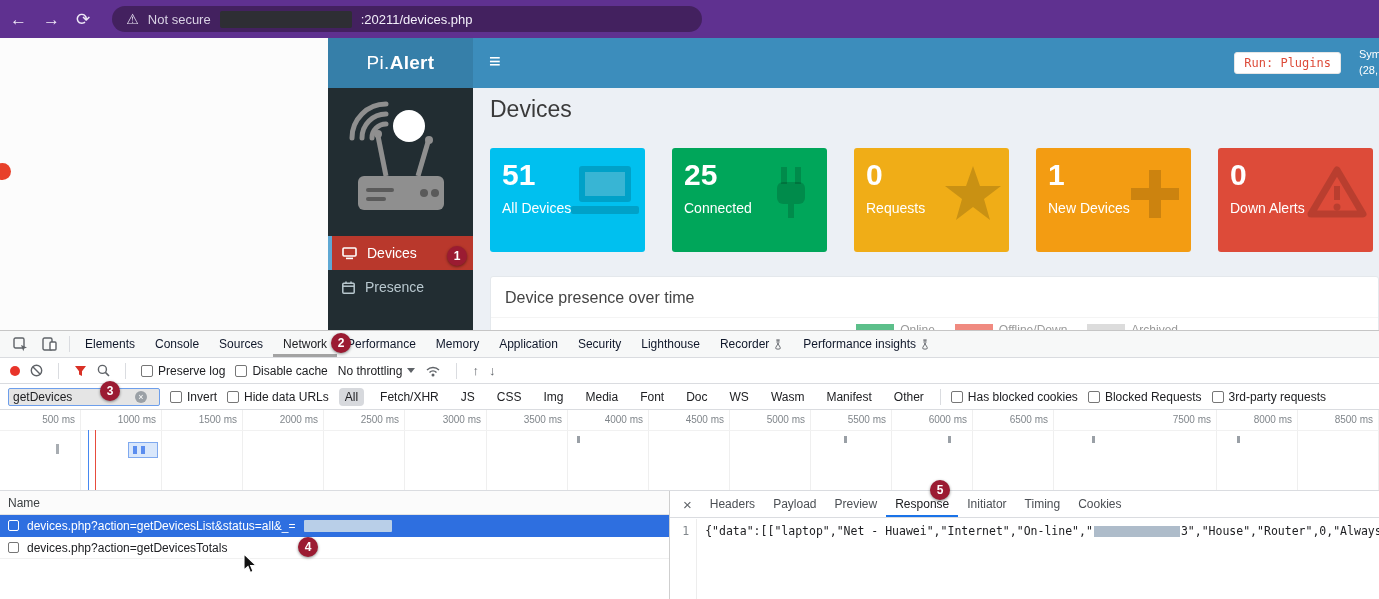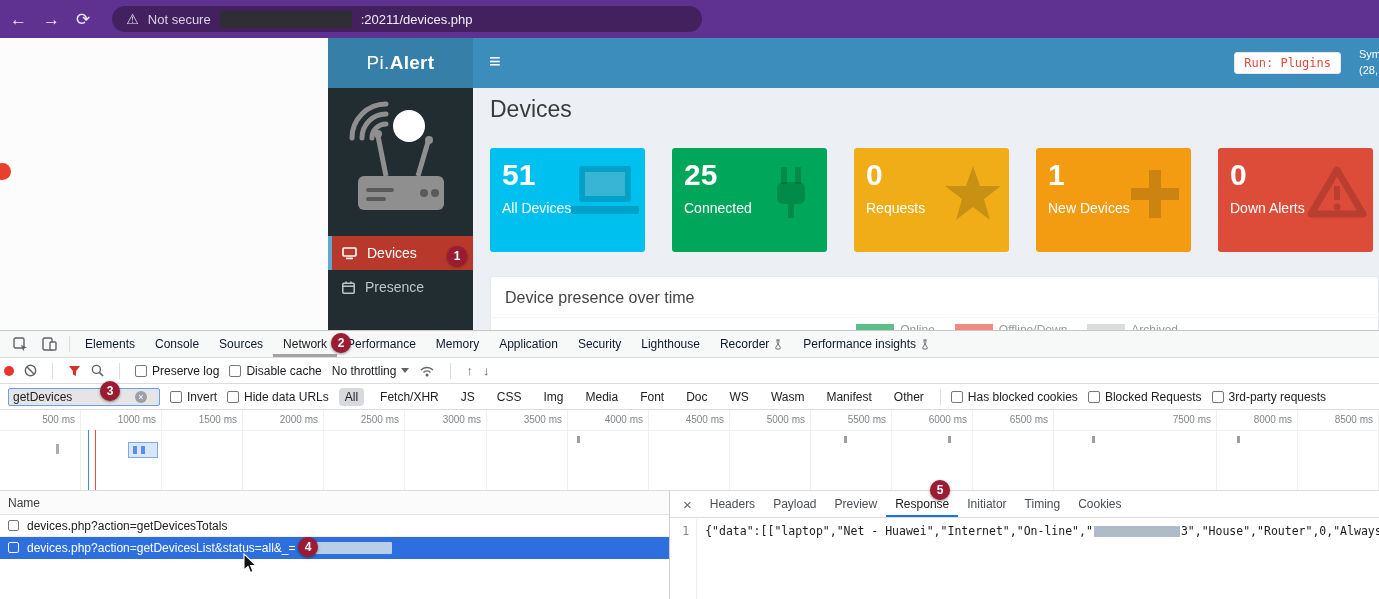--- a/index.html
+++ b/index.html
@@ -48,21 +48,21 @@
   .swatch { width:38px; height:12px; display:inline-block; }
 
   
   .devtools { position:absolute; left:0; top:330px; width:1379px; height:269px; background:#fff; border-top:1px solid #c6c6c6; font-size:12px; color:#202124; }
   .dt-tabs { height:27px; display:flex; align-items:center; background:#f7f8f8; border-bottom:1px solid #dadce0; padding-left:6px; }
   .dt-left-ic { padding:0 7px; display:flex; align-items:center; }
   .dt-div { width:1px; height:16px; background:#dadce0; margin:0 5px; }
   .dt-tab { padding:0 10px; height:100%; display:flex; align-items:center; gap:4px; color:#0f172a; white-space:nowrap; }
   .dt-tab.sel-net { color:#202124; border-bottom:3px solid #a3a3a3; padding-top:3px; }
 
-  .dt-toolbar { height:26px; display:flex; align-items:center; gap:10px; padding:0 4px; border-bottom:1px solid #dadce0; background:#fff; }
+  .dt-toolbar { height:26px; display:flex; align-items:center; gap:10px; padding:0 10px; border-bottom:1px solid #dadce0; background:#fff; }
   .rec-btn { width:10px; height:10px; border-radius:50%; background:#e8342a; flex:none; }
   .tool-ic { display:flex; align-items:center; color:#5f6368; }
   .chk-group { display:flex; align-items:center; gap:5px; color:#202124; white-space:nowrap; }
   .chk { width:12px; height:12px; border:1px solid #767676; border-radius:2px; background:#fff; flex:none; display:inline-block; }
   .throttle { display:flex; align-items:center; gap:5px; white-space:nowrap; }
   .caret-down { width:0; height:0; border-left:4px solid transparent; border-right:4px solid transparent; border-top:5px solid #5f6368; display:inline-block; }
   .arrow-glyph { font-size:13px; color:#5f6368; }
 
   .dt-filter-row { height:26px; display:flex; align-items:center; gap:10px; padding:0 8px; border-bottom:1px solid #dadce0; white-space:nowrap; }
   .filter-box { width:152px; height:18px; border:1px solid #6d9eeb; border-radius:2px; display:flex; align-items:center; padding:0 4px; gap:4px; background:#e5e5e5; }
@@ -430,28 +430,28 @@
       <div class="tl-mark" style="left:844px;top:26px;width:3px;height:7px;background:#9aa0a6"></div>
       <div class="tl-mark" style="left:948px;top:26px;width:3px;height:7px;background:#9aa0a6"></div>
       <div class="tl-mark" style="left:1092px;top:26px;width:3px;height:7px;background:#9aa0a6"></div>
       <div class="tl-mark" style="left:1237px;top:26px;width:3px;height:7px;background:#9aa0a6"></div>
     </div>
 
     <div class="dt-bottom">
 
       <div class="req-list">
         <div class="req-header">Name</div>
-        <div class="req-row">
-          <span class="chk"></span>
-          <span>devices.php?action=getDevicesTotals</span>
-        </div>
         <div class="req-row sel">
           <span class="chk"></span>
           <span>devices.php?action=getDevicesList&amp;status=all&amp;_=</span>
           <span class="redact-light"></span>
+        </div>
+        <div class="req-row">
+          <span class="chk"></span>
+          <span>devices.php?action=getDevicesTotals</span>
         </div>
       </div>
 
       <div class="resp-panel">
         <div class="resp-tabs">
           <span class="resp-close">×</span>
           <span class="resp-tab">Headers</span>
           <span class="resp-tab">Payload</span>
           <span class="resp-tab">Preview</span>
           <span class="resp-tab sel">Response</span>

